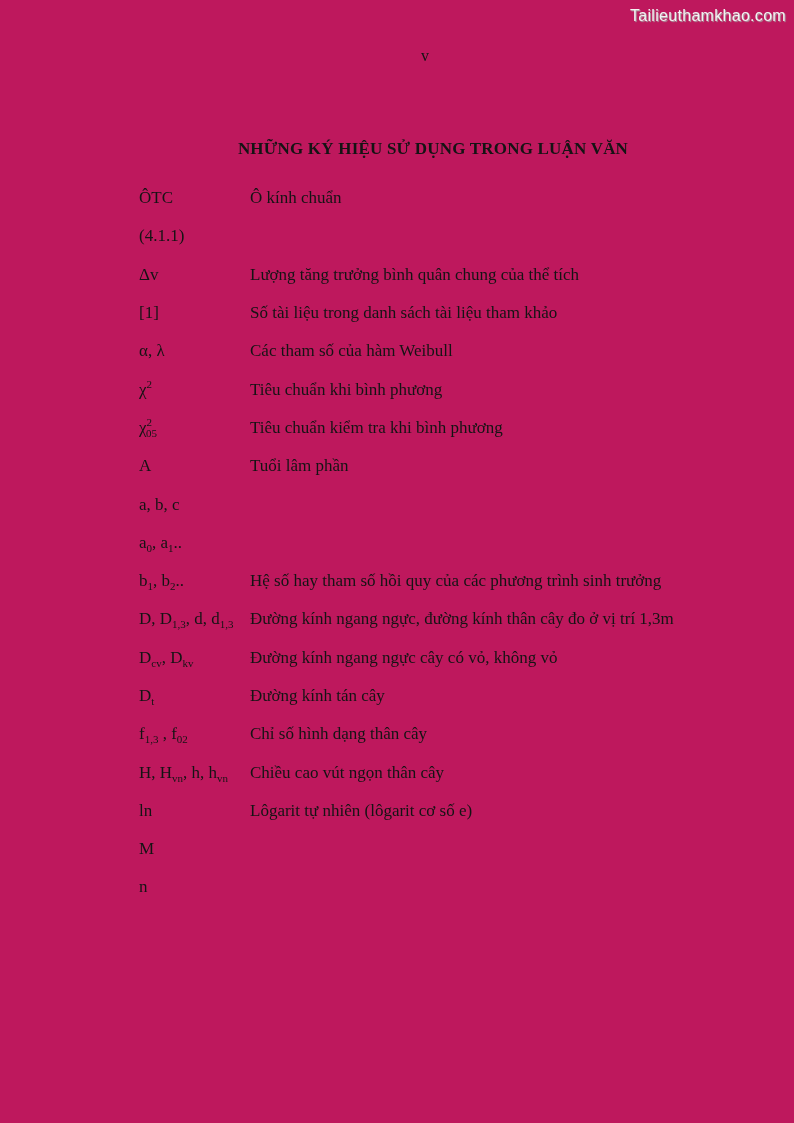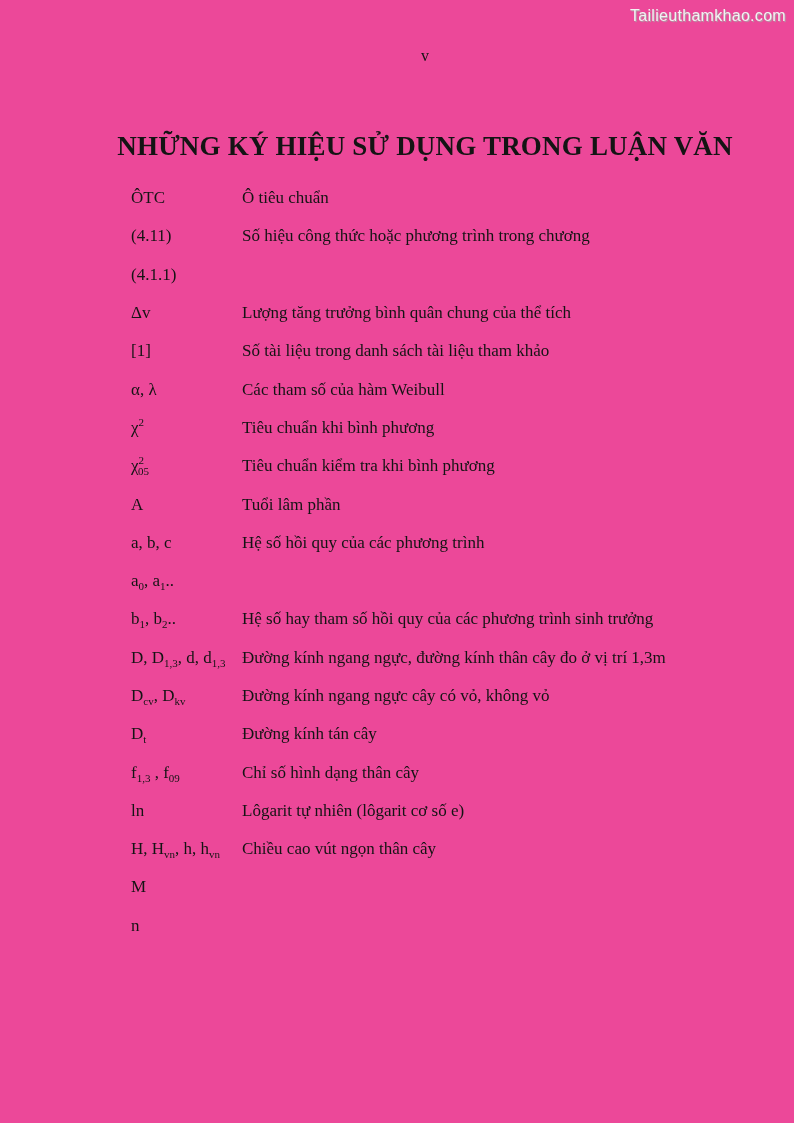--- a/index.html
+++ b/index.html
@@ -4,21 +4,21 @@
 <style>
   html, body {
     margin: 0;
     padding: 0;
     background: #ffffff;
   }
   .page {
     position: relative;
     width: 794px;
     height: 1123px;
-    background: #ec4899;
+    background: #be185d;
     font-family: "Liberation Serif", "DejaVu Serif", serif;
     color: #141414;
     overflow: hidden;
   }
   .watermark {
     position: absolute;
     top: 7px;
     right: 8px;
     font-family: "Liberation Sans", "DejaVu Sans", sans-serif;
     font-size: 16px;
@@ -32,38 +32,39 @@
     left: 133px;
     width: 584px;
     text-align: center;
     font-size: 16px;
   }
   .doc-title {
     position: absolute;
     top: 131px;
     left: 103px;
     width: 644px;
-    margin: 0;
+    margin: 8px;
     text-align: center;
-    font-size: 27px;
+    font-size: 17px;
     font-weight: bold;
     letter-spacing: 0.2px;
     white-space: nowrap;
   }
   .symbol-list {
     position: absolute;
     top: 179px;
     left: 131px;
     width: 620px;
   }
   .row {
     display: flex;
     align-items: center;
     height: 38.3px;
     font-size: 17px;
+    margin-left: 8px;
   }
   .sym {
     flex: 0 0 111px;
     white-space: nowrap;
   }
   .desc {
     flex: 1;
     white-space: nowrap;
   }
   .sym sup, .sym sub {
@@ -81,25 +82,21 @@
 <div class="page">
   <div class="watermark">Tailieuthamkhao.com</div>
 
   <div class="page-number">v</div>
 
   <h1 class="doc-title">NHỮNG KÝ HIỆU SỬ DỤNG TRONG LUẬN VĂN</h1>
 
   <div class="symbol-list">
       <div class="row">
         <div class="sym"><span>ÔTC</span></div>
-        <div class="desc">Ô tiêu chuẩn</div>
-      </div>
-      <div class="row">
-        <div class="sym"><span>(4.11)</span></div>
-        <div class="desc">Số hiệu công thức hoặc phương trình trong chương</div>
+        <div class="desc">Ô kính chuẩn</div>
       </div>
       <div class="row">
         <div class="sym"><span>(4.1.1)</span></div>
       </div>
       <div class="row">
         <div class="sym"><span>Δv</span></div>
         <div class="desc">Lượng tăng trưởng bình quân chung của thể tích</div>
       </div>
       <div class="row">
         <div class="sym"><span>[1]</span></div>
@@ -116,21 +113,20 @@
       <div class="row">
         <div class="sym"><span>χ</span><sup>2</sup><sub>05</sub></div>
         <div class="desc">Tiêu chuẩn kiểm tra khi bình phương</div>
       </div>
       <div class="row">
         <div class="sym"><span>A</span></div>
         <div class="desc">Tuổi lâm phần</div>
       </div>
       <div class="row">
         <div class="sym"><span>a, b, c</span></div>
-        <div class="desc">Hệ số hồi quy của các phương trình</div>
       </div>
       <div class="row">
         <div class="sym"><span>a</span><sub>0</sub><span>, a</span><sub>1</sub><span>..</span></div>
       </div>
       <div class="row">
         <div class="sym"><span>b</span><sub>1</sub><span>, b</span><sub>2</sub><span>..</span></div>
         <div class="desc">Hệ số hay tham số hồi quy của các phương trình sinh trưởng</div>
       </div>
       <div class="row">
         <div class="sym"><span>D, D</span><sub>1,3</sub><span>, d, d</span><sub>1,3</sub></div>
@@ -138,30 +134,30 @@
       </div>
       <div class="row">
         <div class="sym"><span>D</span><sub>cv</sub><span>, D</span><sub>kv</sub></div>
         <div class="desc">Đường kính ngang ngực cây có vỏ, không vỏ</div>
       </div>
       <div class="row">
         <div class="sym"><span>D</span><sub>t</sub></div>
         <div class="desc">Đường kính tán cây</div>
       </div>
       <div class="row">
-        <div class="sym"><span>f</span><sub>1,3</sub><span> , f</span><sub>09</sub></div>
+        <div class="sym"><span>f</span><sub>1,3</sub><span> , f</span><sub>02</sub></div>
         <div class="desc">Chỉ số hình dạng thân cây</div>
+      </div>
+      <div class="row">
+        <div class="sym"><span>H, H</span><sub>vn</sub><span>, h, h</span><sub>vn</sub></div>
+        <div class="desc">Chiều cao vút ngọn thân cây</div>
       </div>
       <div class="row">
         <div class="sym"><span>ln</span></div>
         <div class="desc">Lôgarit tự nhiên (lôgarit cơ số e)</div>
-      </div>
-      <div class="row">
-        <div class="sym"><span>H, H</span><sub>vn</sub><span>, h, h</span><sub>vn</sub></div>
-        <div class="desc">Chiều cao vút ngọn thân cây</div>
       </div>
       <div class="row">
         <div class="sym"><span>M</span></div>
       </div>
       <div class="row">
         <div class="sym"><span>n</span></div>
       </div>
     </div>
 </div>
 

